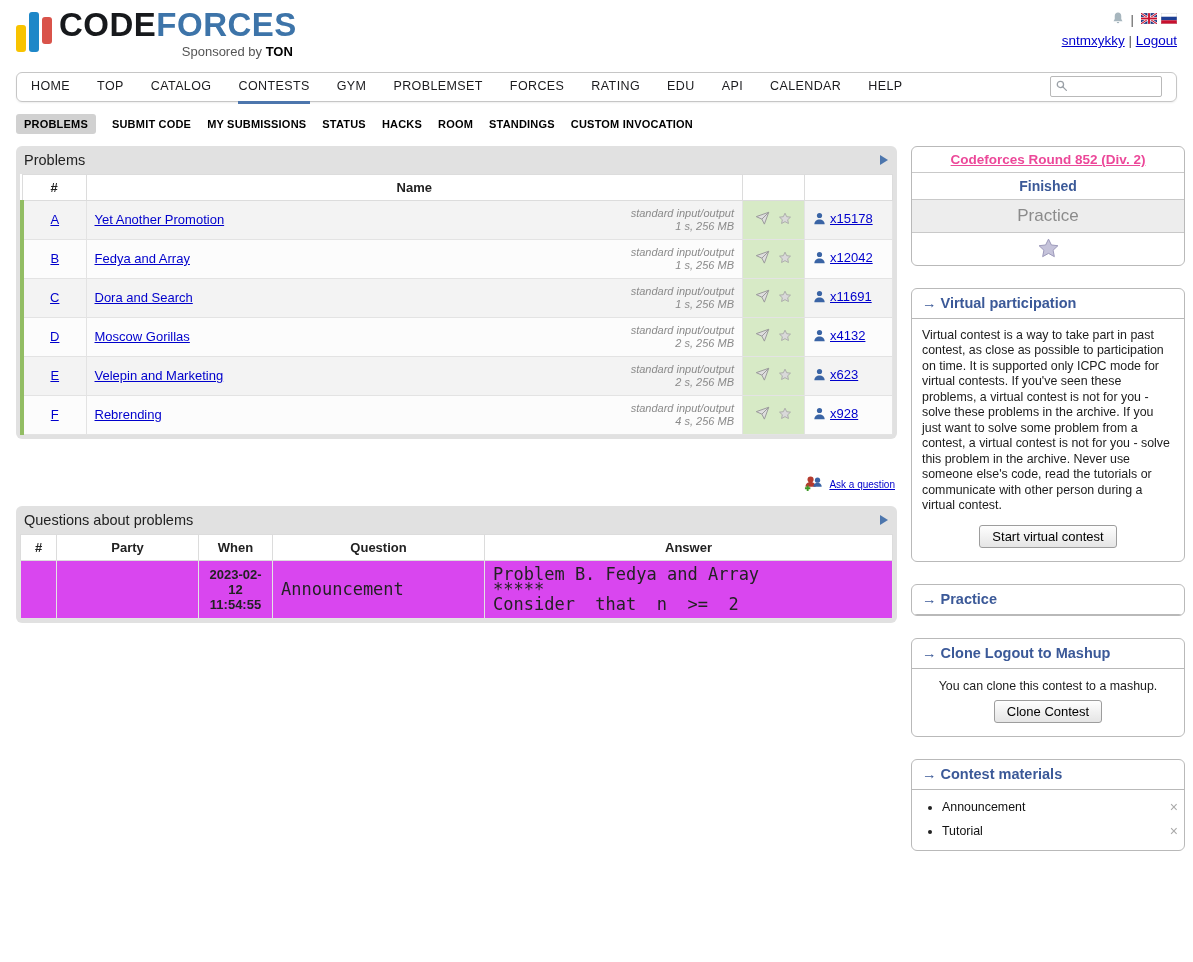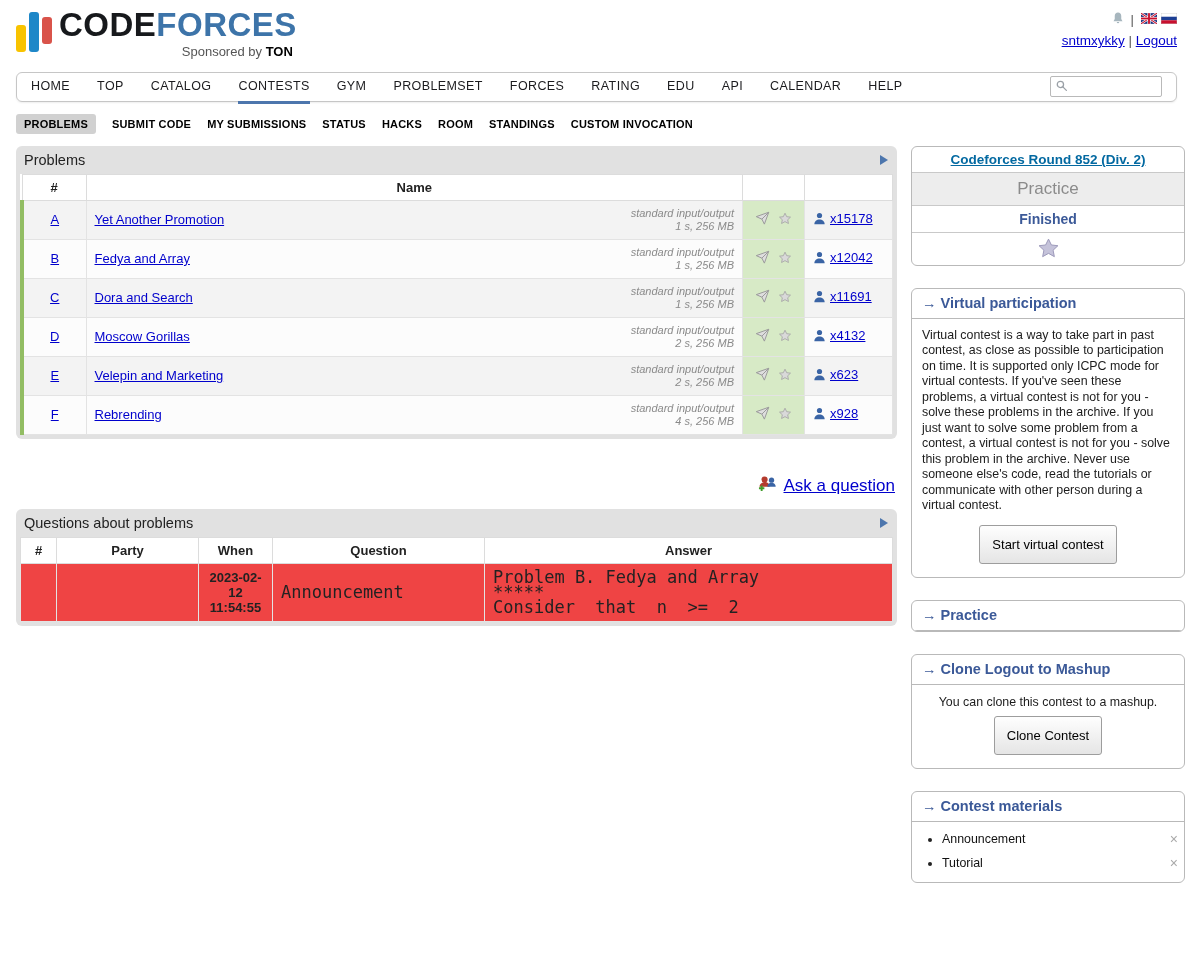--- a/index.html
+++ b/index.html
@@ -72,42 +72,42 @@
   .col-solved-h { width:88px; }
   td.col-actions { background:#d7eac6; text-align:center; white-space:nowrap; padding:6px 4px; }
   .icon-btn { display:inline-block; margin:0 3px; vertical-align:middle; cursor:pointer; }
   td.col-solved { padding-left:10px; }
   .solved-link { display:inline-flex; align-items:center; gap:4px; text-decoration:none; }
   .solved-link span { text-decoration:underline; }
   .name-flex { display:flex; justify-content:space-between; align-items:center; gap:8px; }
   .io-limits { color:#8a8a8a; font-size:11px; text-align:right; line-height:13px; white-space:nowrap;font-style:italic; }
 
   .complete-row { text-align:right; margin:8px 2px 0 0; font-size:13px; }
-  .ask-row { display:flex; justify-content:flex-end; align-items:center; gap:6px; margin:36px 2px 12px 0; font-size:17px; }
+  .ask-row { display:flex; justify-content:flex-end; align-items:center; gap:6px; margin:36px 2px 12px 0; font-size:10px; }
 
   
   .q-idx-h { width:36px; } .q-party-h { width:142px; } .q-when-h { width:74px; } .q-question-h { width:212px; }
-  .questions-table tbody tr { background:#ef4444; }
+  .questions-table tbody tr { background:#d946ef; }
   td.q-when { font-weight:700; text-align:center; font-size:12.5px; padding:4px 3px; }
   td.q-question pre, td.q-answer pre { margin:0; font-family:"DejaVu Sans Mono",monospace;
        font-size:17px; line-height:15px; white-space:pre-wrap; word-break:break-word; }
 
   
   .sd-box { border:1px solid #b9b9b9; border-radius:6px; background:#fff; margin-bottom:22px; overflow:hidden; }
   .cb-row { text-align:center; padding:5px 6px; border-bottom:1px solid #c9c9c9; }
   .cb-row:last-child { border-bottom:none; }
-  .cb-title a { font-weight:700; color:#0369a1; font-size:13.5px; }
+  .cb-title a { font-weight:700; color:#ec4899; font-size:13.5px; }
   .cb-finished { font-weight:700; color:#3b5998; font-size:14px; }
   .cb-practice { font-size:17px; color:#8b8b8b; background:#ededed; padding:6px; }
   .cb-star { padding:4px 0 2px 0; }
   .sd-title { padding:6px 10px 7px 10px; border-bottom:1px solid #b9b9b9; color:#3b5998;
               font-weight:700; font-size:14.5px; }
   .sd-body { padding:9px 10px; font-size:12.4px; line-height:15.5px; color:#1c1c1c; }
   .sd-btn-row { text-align:center; padding:2px 0 13px 0; }
-  .cf-btn { font-family:"Liberation Sans",sans-serif; font-size:13px; padding:11px 12px;
+  .cf-btn { font-family:"Liberation Sans",sans-serif; font-size:13px; padding:3px 12px;
             border:1px solid #9d9d9d; border-radius:3px; background:linear-gradient(#fefefe,#e5e5e5);
             cursor:pointer; color:#000; }
   .clone-body { text-align:center; padding:10px 10px 4px 10px; }
   .materials-list { margin:6px 0 12px 0; padding-left:30px; }
   .materials-list li { margin:10px 0; font-size:12.4px; }
   .mat-inner { display:flex; justify-content:space-between; align-items:center; padding-right:6px; }
   .mat-label { color:#111; cursor:pointer; }
   .mat-close { color:#a9a9a9; font-size:14px; cursor:pointer; line-height:1; }
 </style>
 </head>
@@ -400,22 +400,22 @@
             </tbody>
         </table>
       </div>
 
     </div>
 
     <aside class="sidebar">
 
       <div class="sd-box">
         <div class="cb-row cb-title"><a>Codeforces Round 852 (Div. 2)</a></div>
+        <div class="cb-row cb-finished">Finished</div>
         <div class="cb-row cb-practice">Practice</div>
-        <div class="cb-row cb-finished">Finished</div>
         <div class="cb-row cb-star">
           <span><svg width="25" height="23" viewBox="0 0 24 24">
                 <path d="M12 2.2l3 6.1 6.8.8-5 4.7 1.3 6.7-6.1-3.4-6.1 3.4 1.3-6.7-5-4.7 6.8-.8z" fill="#c5c3da" stroke="#9a97b8" stroke-width="1"></path>
               </svg></span>
         </div>
       </div>
 
       <div class="sd-box">
         <div class="sd-title">→ Virtual participation</div>
         <div class="sd-body">Virtual contest is a way to take part in past contest, as close as possible to participation on time. It is supported only ICPC mode for virtual contests. If you've seen these problems, a virtual contest is not for you - solve these problems in the archive. If you just want to solve some problem from a contest, a virtual contest is not for you - solve this problem in the archive. Never use someone else's code, read the tutorials or communicate with other person during a virtual contest.</div>

